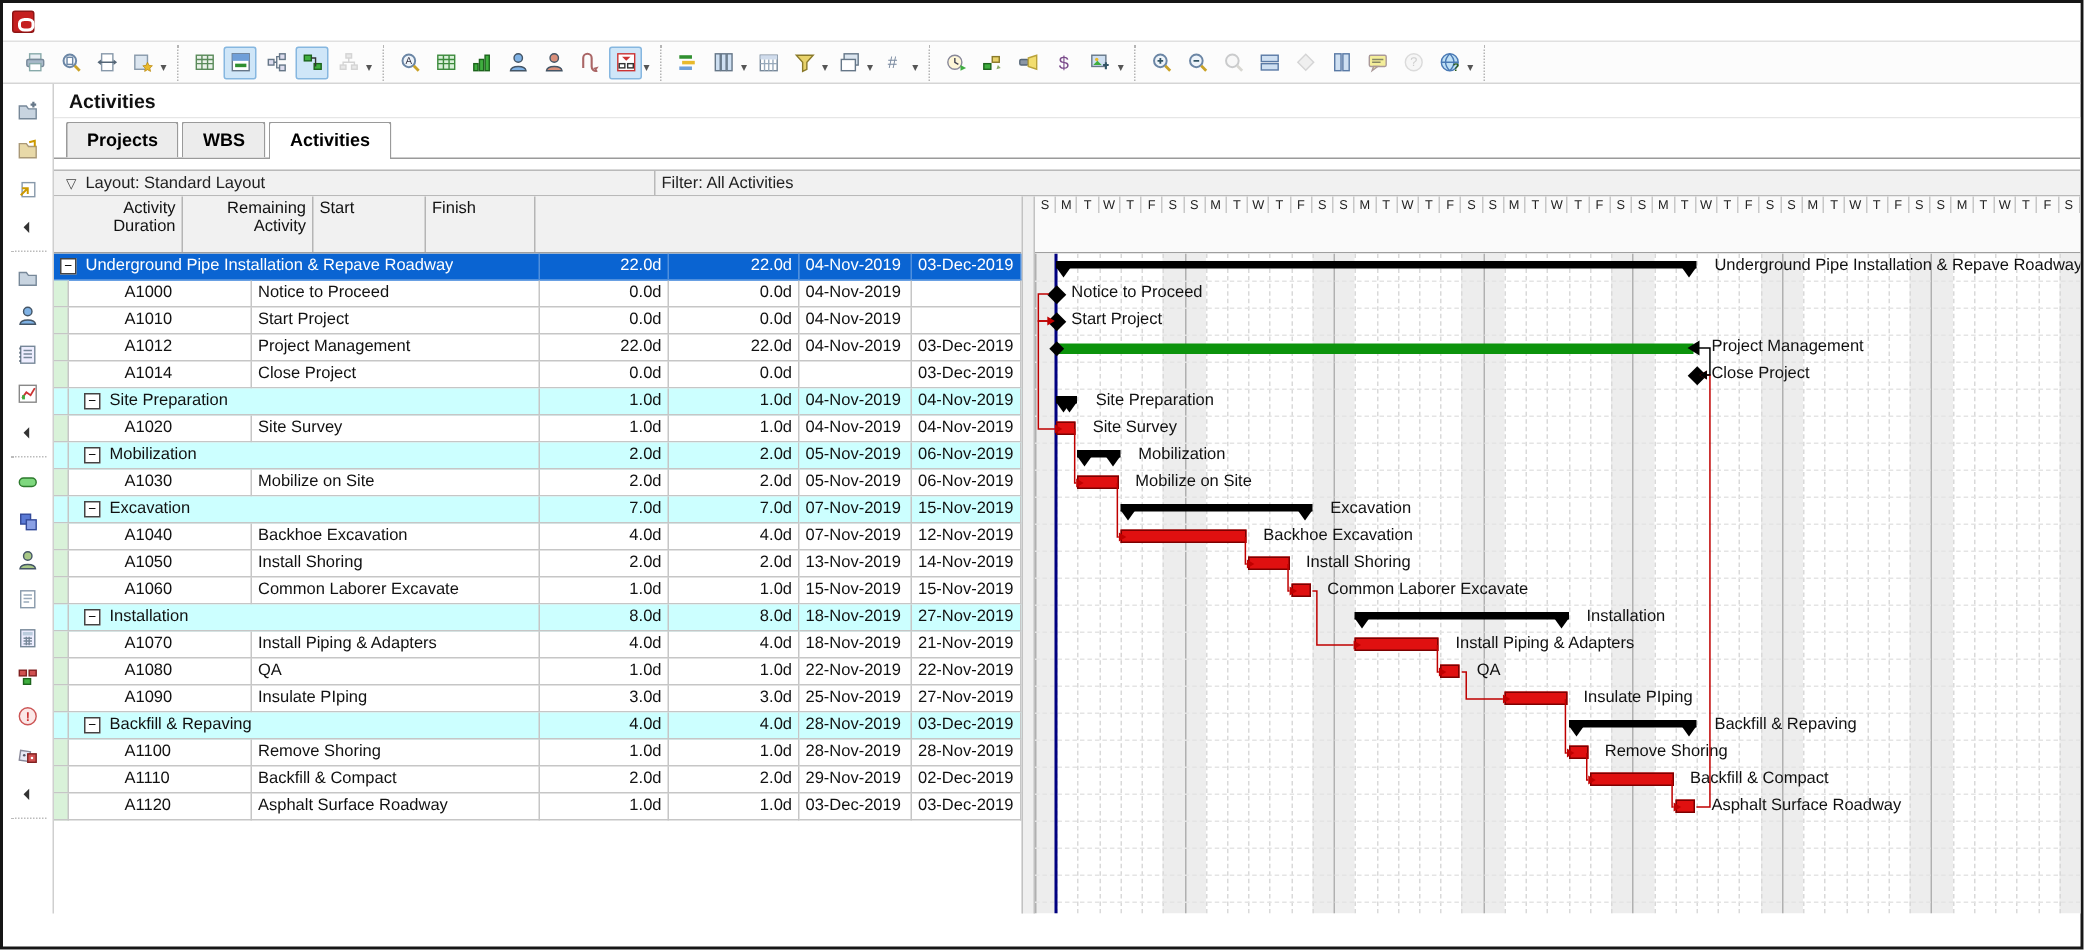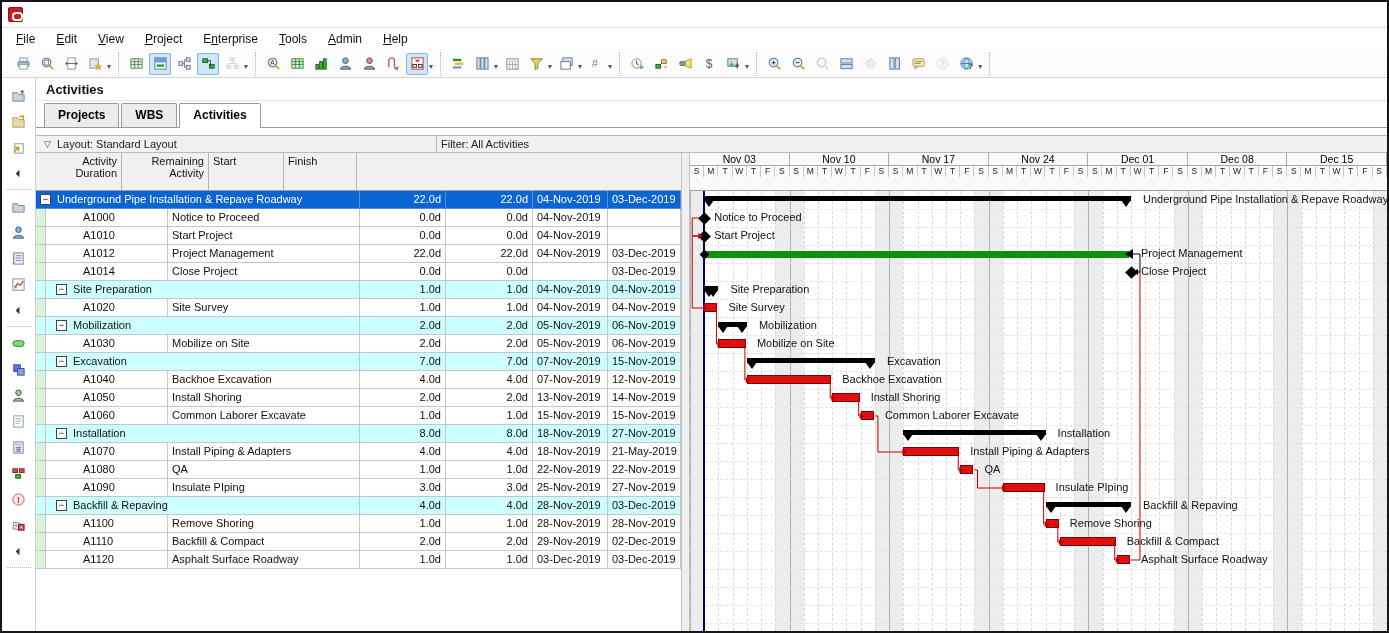--- a/index.html
+++ b/index.html
@@ -81,30 +81,20 @@
   .blabel{position:absolute;font-size:11px;color:#111;white-space:nowrap;z-index:3;}
   svg.links{position:absolute;left:0;top:0;z-index:3;pointer-events:none;}
 </style>
 </head>
 <body>
 
 <div id="window">
   <div class="titlebar">
     <span class="appicon"></span>
   </div>
-  <div class="menubar" id="menubar">
-      <span class="menuitem"><u>F</u>ile</span>
-      <span class="menuitem"><u>E</u>dit</span>
-      <span class="menuitem"><u>V</u>iew</span>
-      <span class="menuitem"><u>P</u>roject</span>
-      <span class="menuitem">E<u>n</u>terprise</span>
-      <span class="menuitem"><u>T</u>ools</span>
-      <span class="menuitem"><u>A</u>dmin</span>
-      <span class="menuitem"><u>H</u>elp</span>
-    </div>
   <div class="toolbar" id="toolbar">
       <div class="tgroup">
         <span class="tbtn">
           <svg viewBox="0 0 16 16" width="15" height="15">
             <rect x="4" y="2" width="8" height="4" fill="#e8eef4" stroke="#8aa"></rect>
             <rect x="2" y="6" width="12" height="5" rx="1" fill="#a7b8c8" stroke="#789"></rect>
             <rect x="4" y="9" width="8" height="5" fill="#fff" stroke="#8aa"></rect>
           </svg>
         </span>
         <span class="tbtn">
@@ -633,21 +623,21 @@
                 <div class="tcell c-st">18-Nov-2019</div>
                 <div class="tcell c-fn">27-Nov-2019</div>
               </div>
               <div class="trow activity">
                 <div class="tcell band"></div>
                 <div class="tcell c-id idpad">A1070</div>
                 <div class="tcell c-nm">Install Piping &amp; Adapters</div>
                 <div class="tcell c-od">4.0d</div>
                 <div class="tcell c-rd">4.0d</div>
                 <div class="tcell c-st">18-Nov-2019</div>
-                <div class="tcell c-fn">21-May-2019</div>
+                <div class="tcell c-fn">21-Nov-2019</div>
               </div>
               <div class="trow activity">
                 <div class="tcell band"></div>
                 <div class="tcell c-id idpad">A1080</div>
                 <div class="tcell c-nm">QA</div>
                 <div class="tcell c-od">1.0d</div>
                 <div class="tcell c-rd">1.0d</div>
                 <div class="tcell c-st">22-Nov-2019</div>
                 <div class="tcell c-fn">22-Nov-2019</div>
               </div>
@@ -696,29 +686,20 @@
                 <div class="tcell c-od">1.0d</div>
                 <div class="tcell c-rd">1.0d</div>
                 <div class="tcell c-st">03-Dec-2019</div>
                 <div class="tcell c-fn">03-Dec-2019</div>
               </div>
             </div>
         </div>
         <div class="vsplit"></div>
         <div class="ganttpane">
           <div class="ghead">
-            <div class="gweeks" id="gweeks">
-                <div class="gw" style="width: 99.5714px;">Nov 03</div>
-                <div class="gw" style="width: 99.5714px;">Nov 10</div>
-                <div class="gw" style="width: 99.5714px;">Nov 17</div>
-                <div class="gw" style="width: 99.5714px;">Nov 24</div>
-                <div class="gw" style="width: 99.5714px;">Dec 01</div>
-                <div class="gw" style="width: 99.5714px;">Dec 08</div>
-                <div class="gw" style="width: 99.5714px;">Dec 15</div>
-              </div>
             <div class="gdays" id="gdays">
                 <div class="gd" style="width: 14.2245px;">S</div>
                 <div class="gd" style="width: 14.2245px;">M</div>
                 <div class="gd" style="width: 14.2245px;">T</div>
                 <div class="gd" style="width: 14.2245px;">W</div>
                 <div class="gd" style="width: 14.2245px;">T</div>
                 <div class="gd" style="width: 14.2245px;">F</div>
                 <div class="gd" style="width: 14.2245px;">S</div>
                 <div class="gd" style="width: 14.2245px;">S</div>
                 <div class="gd" style="width: 14.2245px;">M</div>

